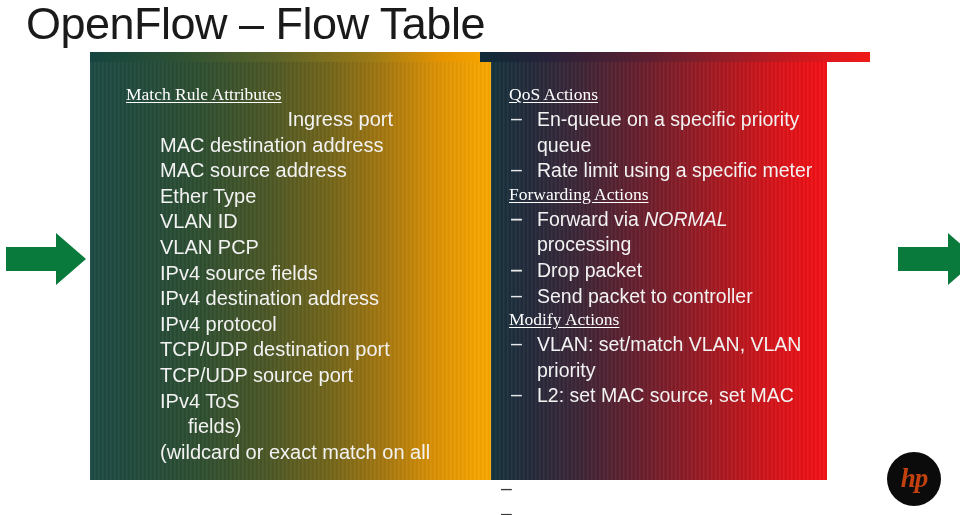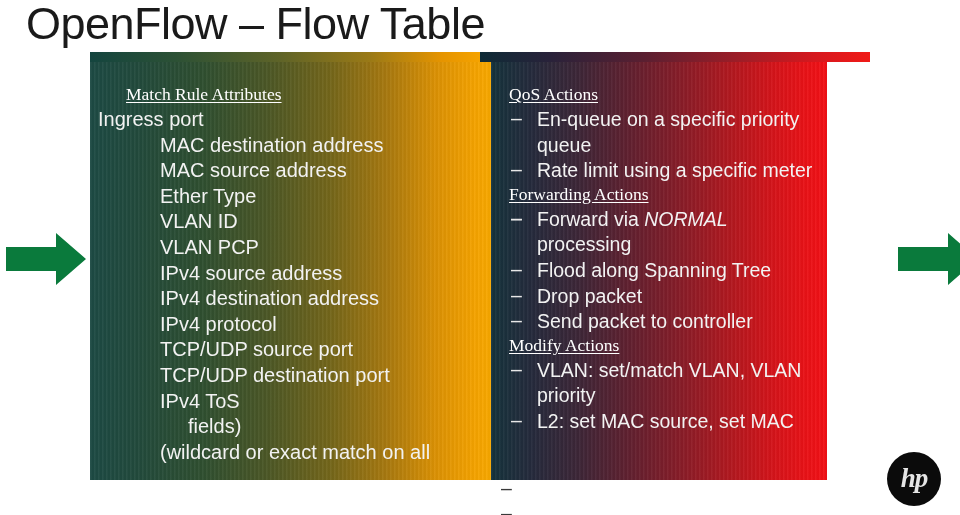--- a/index.html
+++ b/index.html
@@ -89,21 +89,21 @@
   }
   .panel-left .sec-head { padding-left:28px; }
   .panel-right .sec-head { padding-left:10px; }
 
   .plain-line {
     font-size:20px;
     line-height:25.6px;
     color:#f2f2f2;
     white-space:nowrap;
   }
-  .plain-line.center-ish { text-align:left; padding-right:90px; }
+  .plain-line.center-ish { text-align:right; padding-right:90px; }
   .plain-line.leftish { padding-left:62px; }
 
   .bullet {
     position:relative;
     font-size:19.5px;
     line-height:25.6px;
     color:#f2f2f2;
     padding-left:38px;
   }
   .bullet .dash {
@@ -126,21 +126,21 @@
     position:absolute;
     left:887px; top:452px;
     width:54px; height:54px;
     border-radius:50%;
     background:#0b0b0b;
   }
   .hp-logo .hp-text {
     position:absolute;
     left:0; top:0; width:100%; height:100%;
     display:flex; align-items:center; justify-content:center;
-    color:#e5e5e5;
+    color:#c2410c;
     font-family:"Liberation Serif", serif;
     font-style:italic;
     font-weight:bold;
     font-size:27px;
     letter-spacing:-1px;
     padding-bottom:2px;
   }
 
   
   .overflow-zone {
@@ -175,25 +175,25 @@
 
     <div class="panel panel-left">
       <div class="panel-body">
         <div class="sec-head">Match Rule Attributes </div>
         <div class="plain-line center-ish">Ingress port</div>
         <div class="plain-line leftish">MAC destination address</div>
         <div class="plain-line leftish">MAC source address</div>
         <div class="plain-line leftish">Ether Type</div>
         <div class="plain-line leftish">VLAN ID</div>
         <div class="plain-line leftish">VLAN PCP</div>
-        <div class="plain-line leftish">IPv4 source address</div>
+        <div class="plain-line leftish">IPv4 source fields</div>
         <div class="plain-line leftish">IPv4 destination address</div>
         <div class="plain-line leftish">IPv4 protocol</div>
+        <div class="plain-line leftish">TCP/UDP destination port</div>
         <div class="plain-line leftish">TCP/UDP source port</div>
-        <div class="plain-line leftish">TCP/UDP destination port</div>
         <div class="plain-line leftish">IPv4 ToS</div>
         <div class="plain-line leftish" style="padding-left:90px;">fields)</div>
         <div class="plain-line leftish">(wildcard or exact match on all</div>
       </div>
     </div>
 
     <div class="panel panel-right">
       <div class="panel-body">
 
         <div class="sec-head">QoS Actions </div>
@@ -212,21 +212,20 @@
         <div class="sec-head">Forwarding Actions </div>
         <div class="bullet">
           <span class="dash">–</span>
         </div>
         <div class="bullet">
           <span class="dash">–</span>
           <span>Forward via </span><span class="it">NORMAL</span><span> processing</span>
         </div>
         <div class="bullet">
           <span class="dash">–</span>
-          <span>Flood along Spanning Tree</span>
         </div>
         <div class="bullet">
           <span class="dash">–</span>
           <span>Drop packet</span>
         </div>
         <div class="bullet">
           <span class="dash">–</span>
           <span>Send packet to controller</span>
         </div>
 

